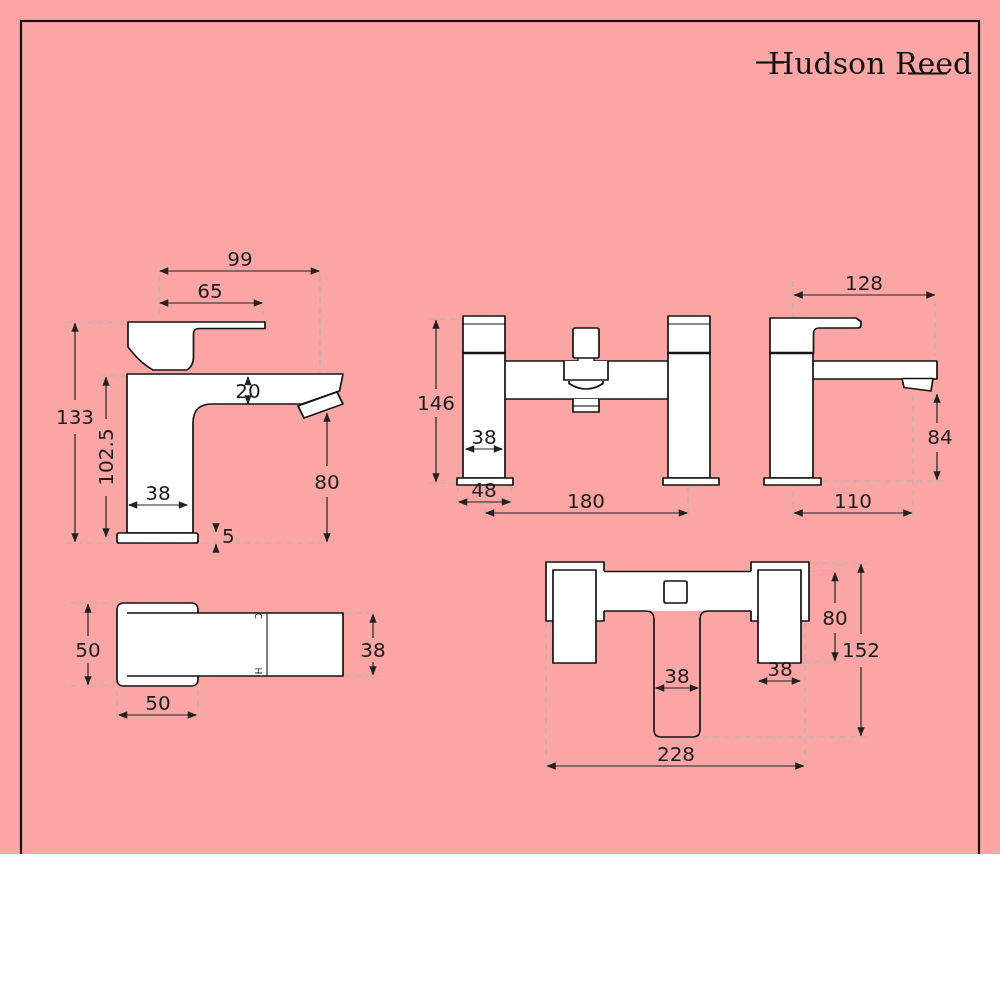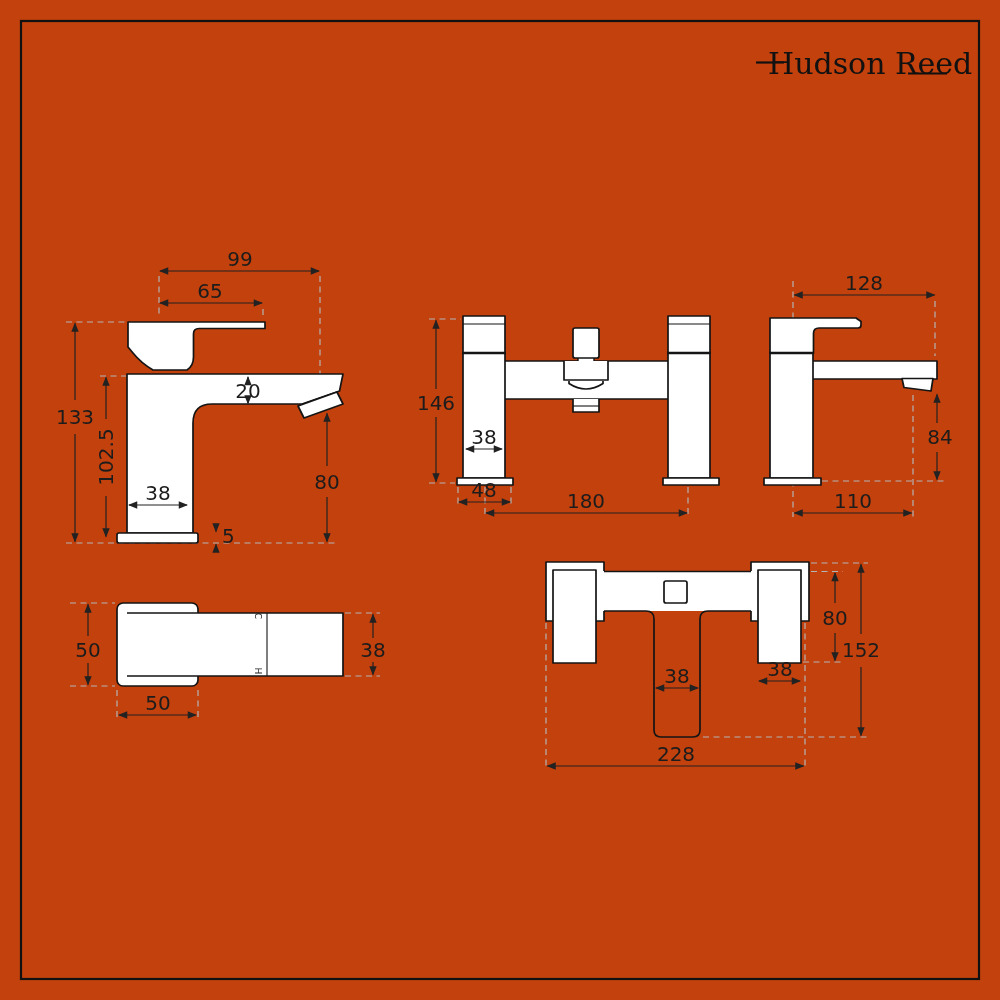--- a/index.html
+++ b/index.html
@@ -1,16 +1,16 @@
 <!DOCTYPE html>
 <html><head>
 <meta charset="utf-8">
 <style>
   html,body{margin:0;padding:0;background:#fff;}
-  .stage{width:1000px;height:1000px;position:relative;background:#c2410c;}
+  .stage{width:1000px;height:854px;position:relative;background:#fca5a5;}
   svg{display:block;}
   .ol{fill:#fff;stroke:#151515;stroke-width:1.7;stroke-linejoin:round;}
   .oln{fill:none;stroke:#151515;stroke-width:1.7;stroke-linejoin:round;}
   .thick{stroke-width:2.4;}
   .thin{stroke-width:1.1;}
   .dim{stroke:#222;stroke-width:1.2;fill:none;}
   .ext{stroke:#b5b5b5;stroke-width:1.2;stroke-dasharray:6 4.5;fill:none;}
   text{font-family:"DejaVu Sans","Liberation Sans",sans-serif;font-size:20px;fill:#1c1c1c;}
   .mid{text-anchor:middle;}
   .small{font-size:9px;}

